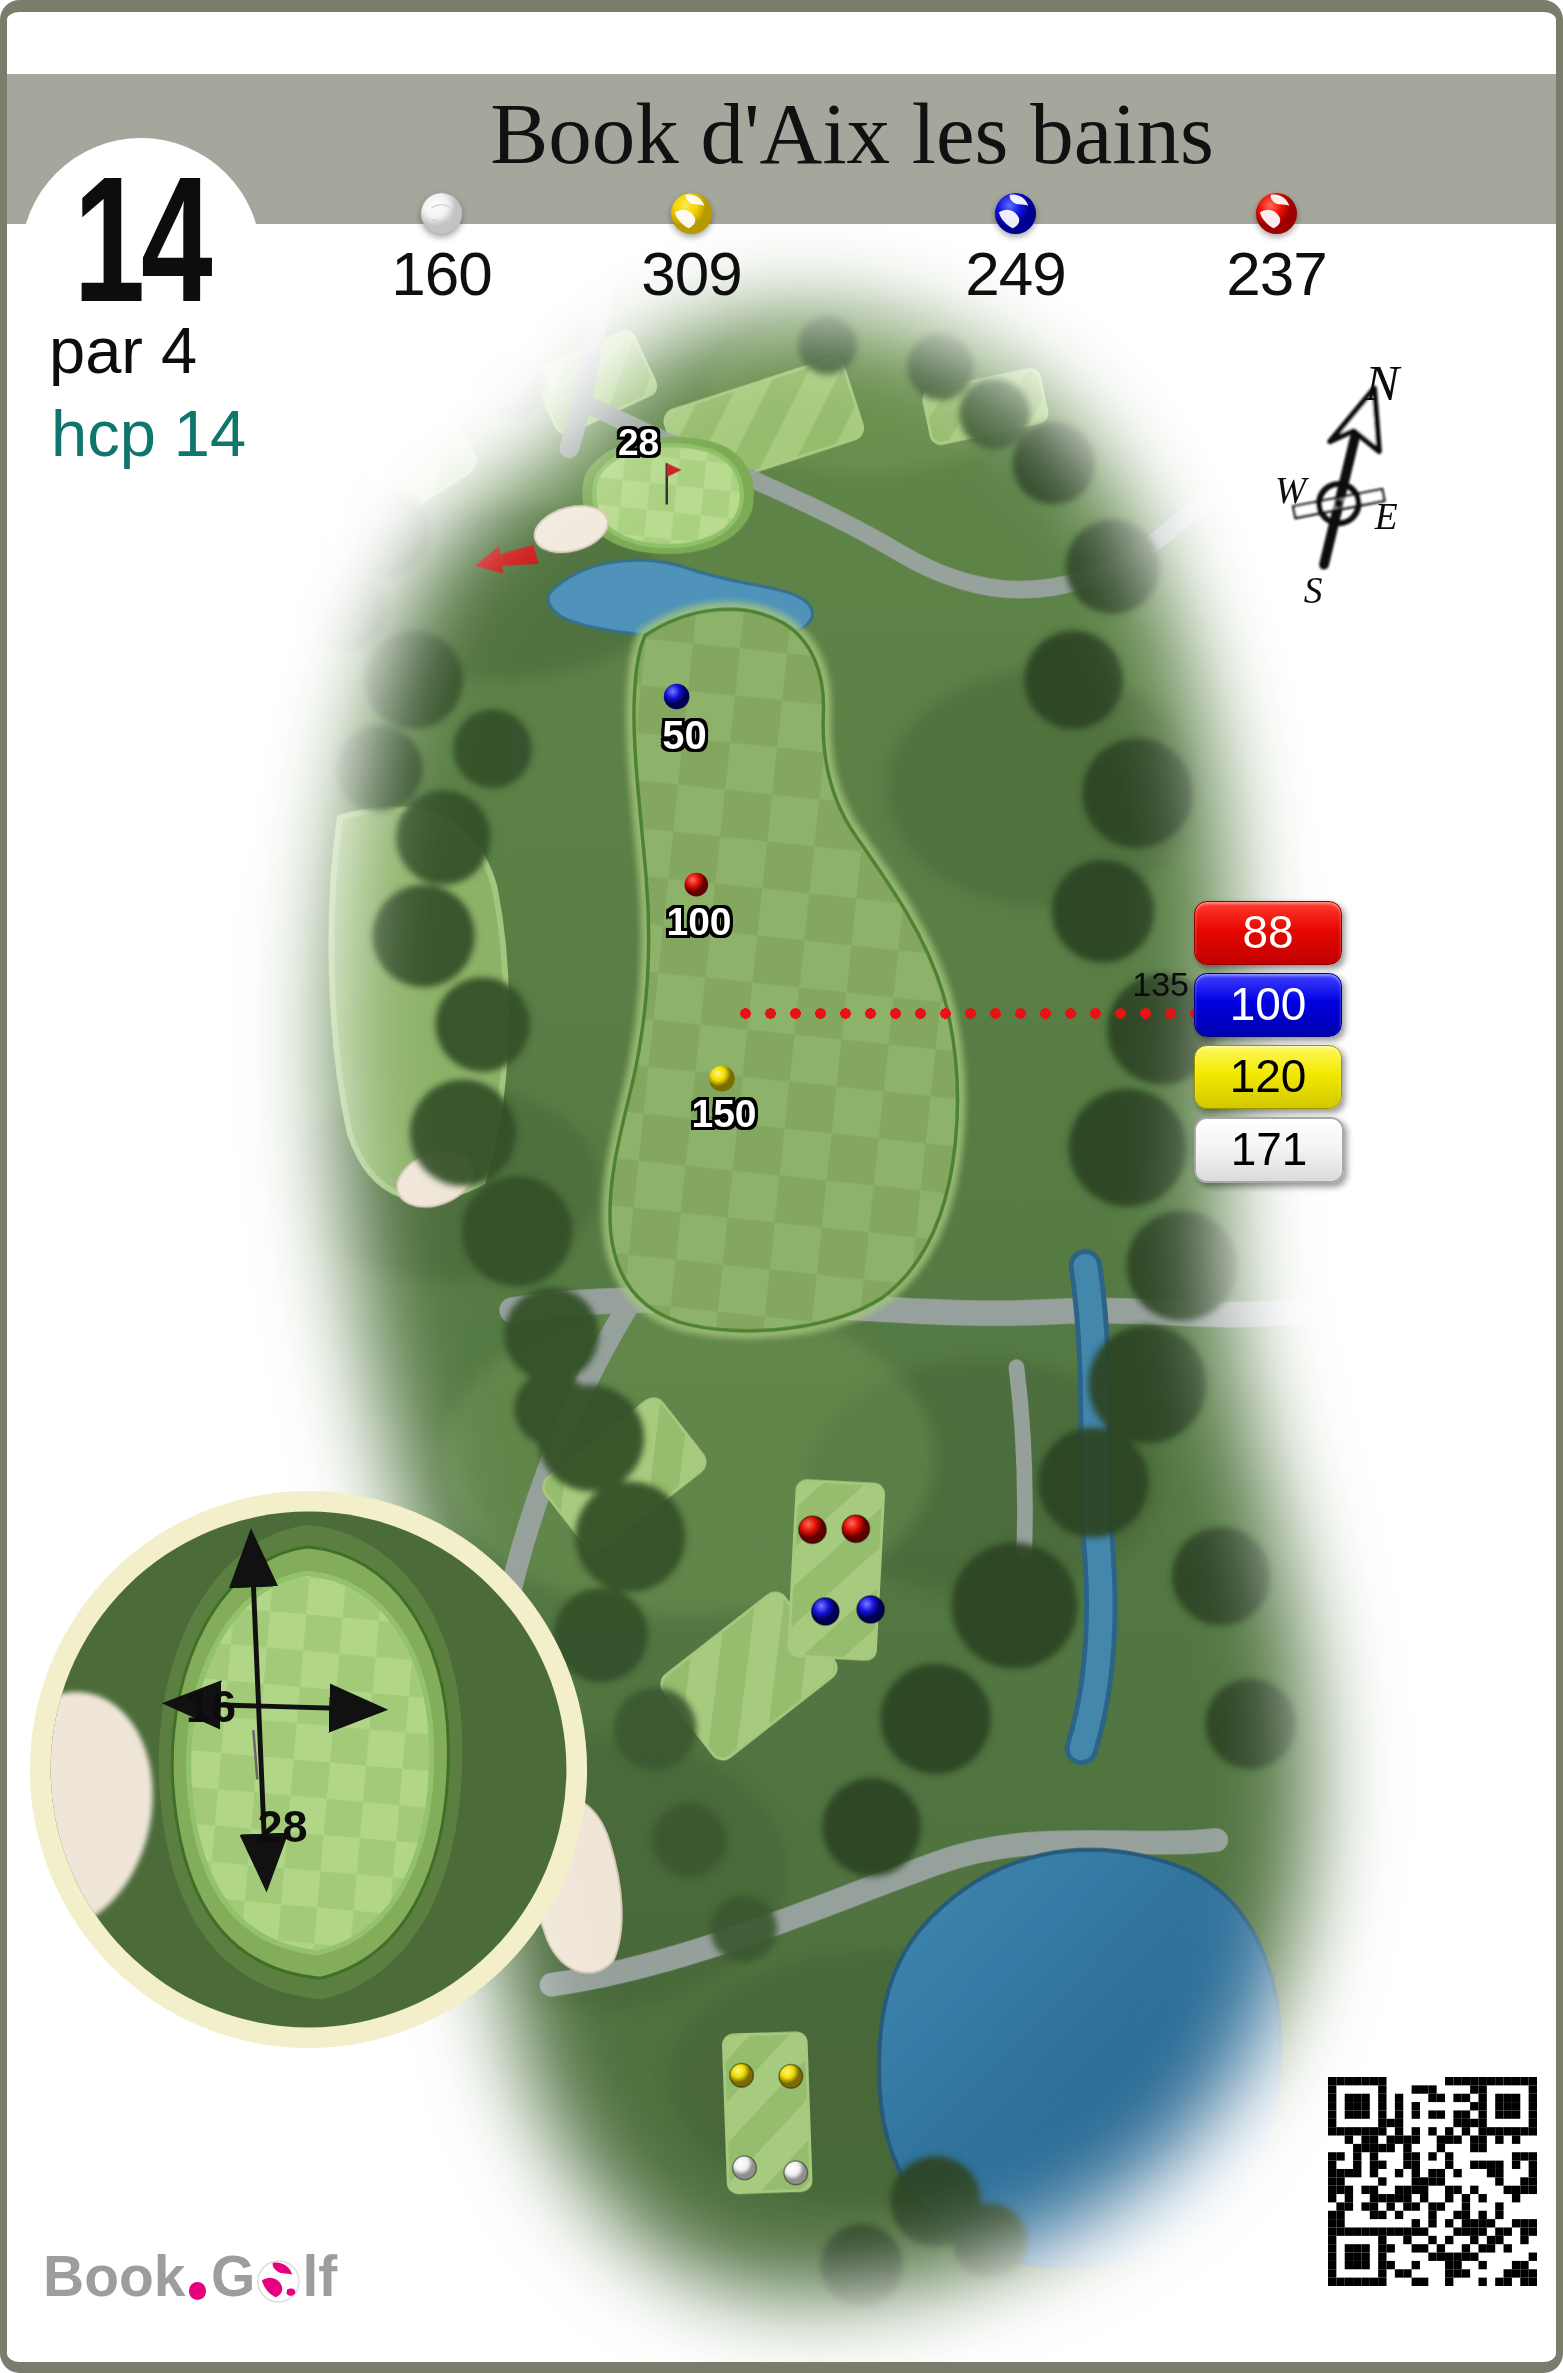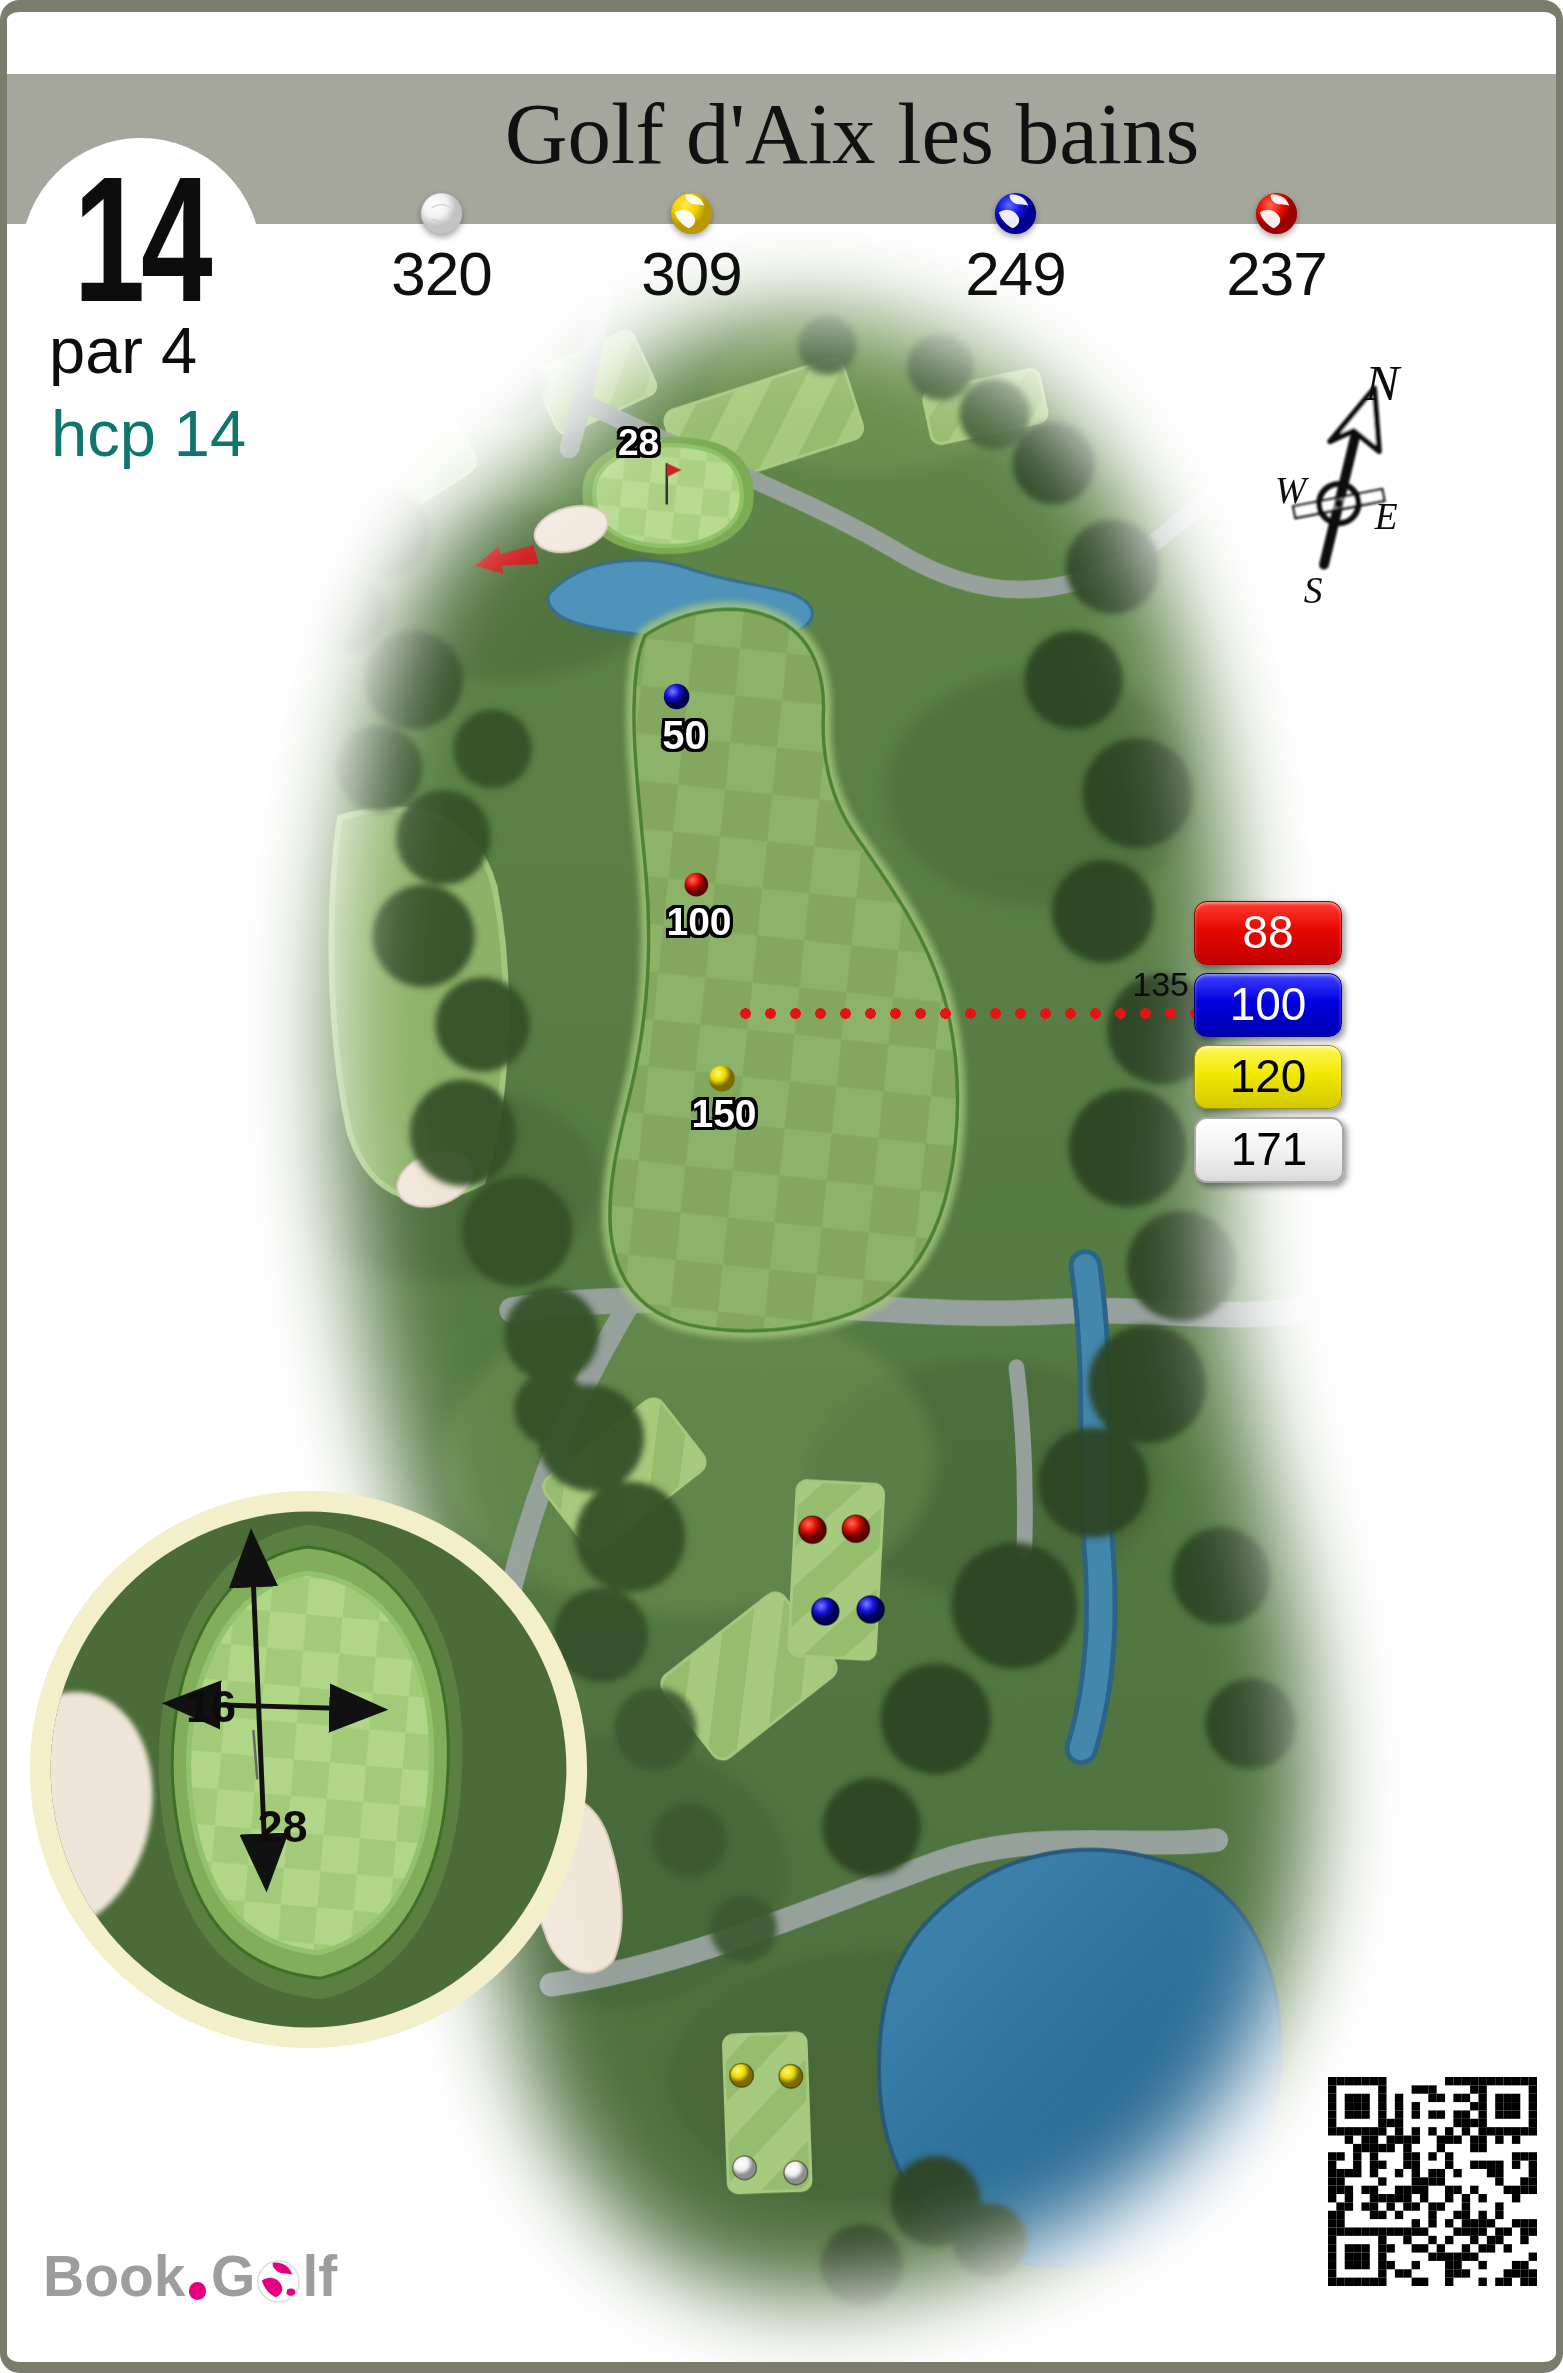--- a/index.html
+++ b/index.html
@@ -53,41 +53,41 @@
         font-size:57px;font-weight:600;color:#9d9d9d;letter-spacing:0px;line-height:1;}
   .logo .dot{width:17.7px;height:17.7px;border-radius:50%;background:#e6007d;margin:0 4.9px 4.9px 3px;}
   .logo svg{margin:0 1px 0 1px;}
 </style>
 </head>
 <body>
 
 <div class="page">
 
   <div class="band"></div>
-  <div class="title">Golf d'Aix les bains</div>
+  <div class="title">Book d'Aix les bains</div>
 
   <div class="holecircle"></div>
   <div class="holenum">14</div>
   <div class="par">par 4</div>
   <div class="hcp">hcp 14</div>
 
   <div class="tee t-white">
     <svg width="45" height="45" viewBox="-23 -23 46 46">
       <defs>
           <radialGradient id="gw" cx="35%" cy="30%">
             <stop offset="0" stop-color="#ffffff"></stop>
             <stop offset=".6" stop-color="#f1f1f1"></stop>
             <stop offset="1" stop-color="#c3c3c3"></stop>
           </radialGradient>
         </defs>
       <circle r="21" fill="url(#gw)" stroke="#b5b5b5" stroke-width=".6"></circle>
       <path d="M -10 -6 C -4 -10, 4 -10, 10 -5" fill="none" stroke="#d7d7d7" stroke-width="1.5"></path>
       <path d="M -9 6 C -3 10, 5 9, 10 4" fill="none" stroke="#cfcfcf" stroke-width="1.5"></path>
     </svg>
-    <div class="dist">320</div>
+    <div class="dist">160</div>
   </div>
   <div class="tee t-yellow">
     <svg width="45" height="45" viewBox="-23 -23 46 46">
       <defs>
           <radialGradient id="gy" cx="35%" cy="30%">
             <stop offset="0" stop-color="#ffe84d"></stop>
             <stop offset=".55" stop-color="#f5d400"></stop>
             <stop offset="1" stop-color="#b89a00"></stop>
           </radialGradient>
         </defs>

